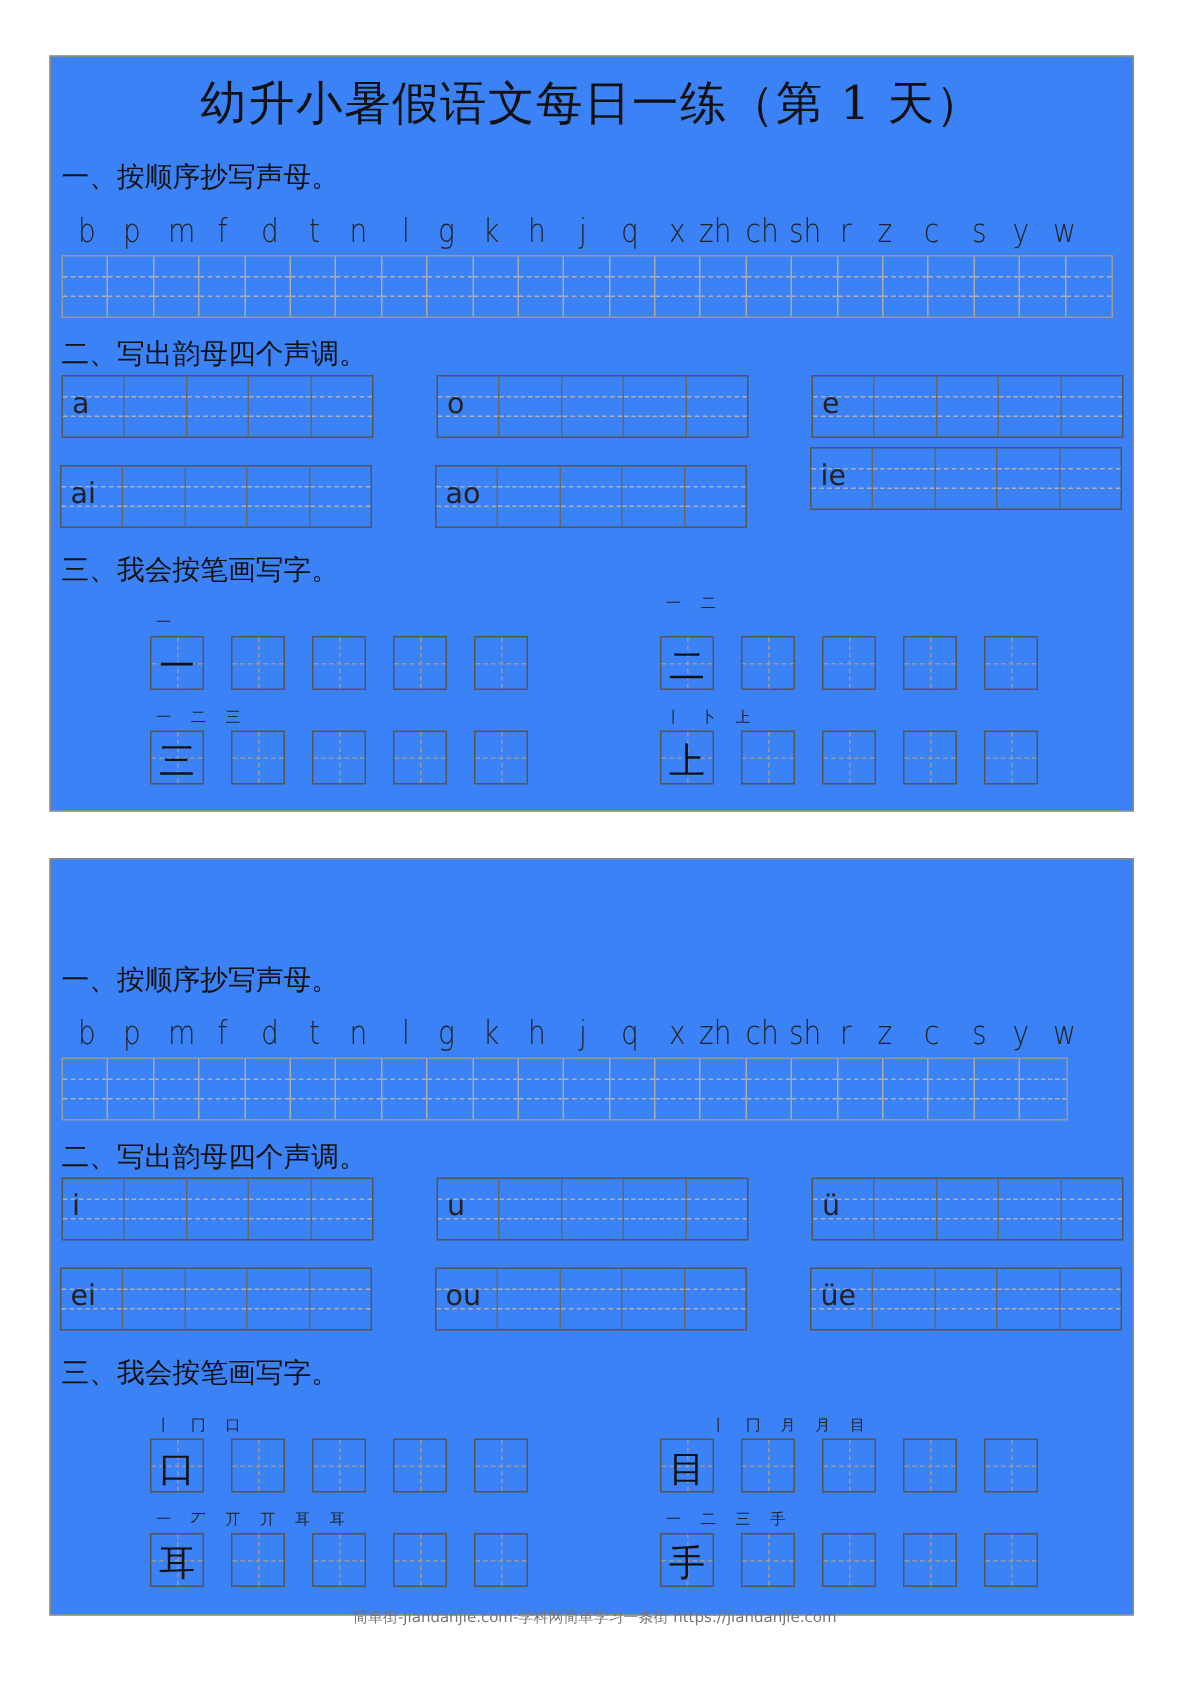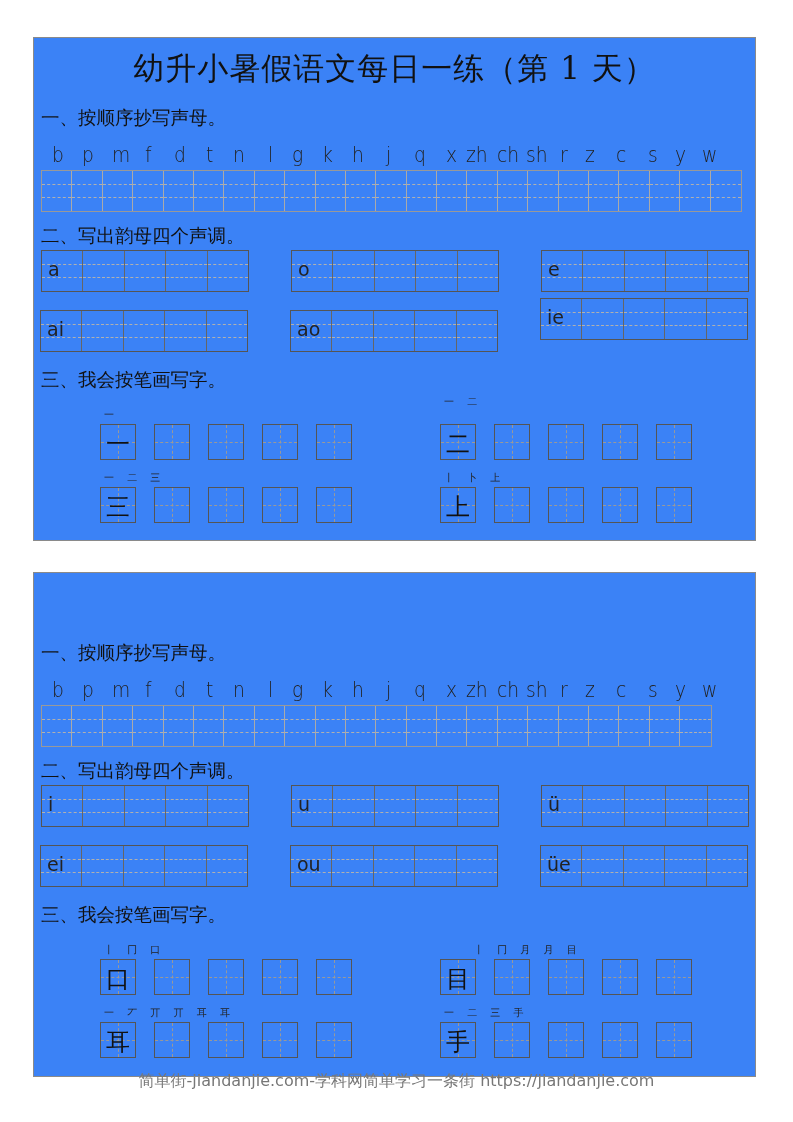--- a/index.html
+++ b/index.html
@@ -19,21 +19,21 @@
     .lines::after { top:66%; }
     .final-box { position:absolute; height:42px; width:208px; border:1px solid #555; box-sizing:border-box; display:flex; }
     .final-box .fcell { flex:1; border-right:1px solid #666; position:relative; }
     .final-box .fcell:last-child { border-right:none; }
     .final-box .flabel { position:absolute; left:6px; top:7px; font-size:19px; color:#222; z-index:2; }
     .char-box { position:absolute; width:36px; height:36px; border:1px solid #555; box-sizing:border-box; }
     .char-box::before { content:""; position:absolute; left:50%; top:0; bottom:0; border-left:1px dashed #999; }
     .char-box::after { content:""; position:absolute; top:50%; left:0; right:0; border-top:1px dashed #999; }
     .char-box .glyph { position:absolute; left:0; right:0; top:3px; text-align:center; font-family:"DejaVu Serif", serif; font-size:24px; z-index:2; color:#111; }
     .strokes { position:absolute; font-size:10px; color:#222; letter-spacing:5px; white-space:nowrap; }
-    .footer { position:absolute; left:0; width:100%; top:1071px; text-align:center; font-size:16px; color:#777; }
+    .footer { position:absolute; left:0; width:100%; top:1071px; text-align:center; font-size:10px; color:#777; }
   </style>
 </head>
 <body>
 
 <div class="panel p1">
   <div class="title">幼升小暑假语文每日一练（第 1 天）</div>
   <div class="sec-title" style="top:67px">一、按顺序抄写声母。</div>
   <div class="initials" id="ini0">
       <span style="left: 4px;">b</span>
       <span style="left: 34px;">p</span>

